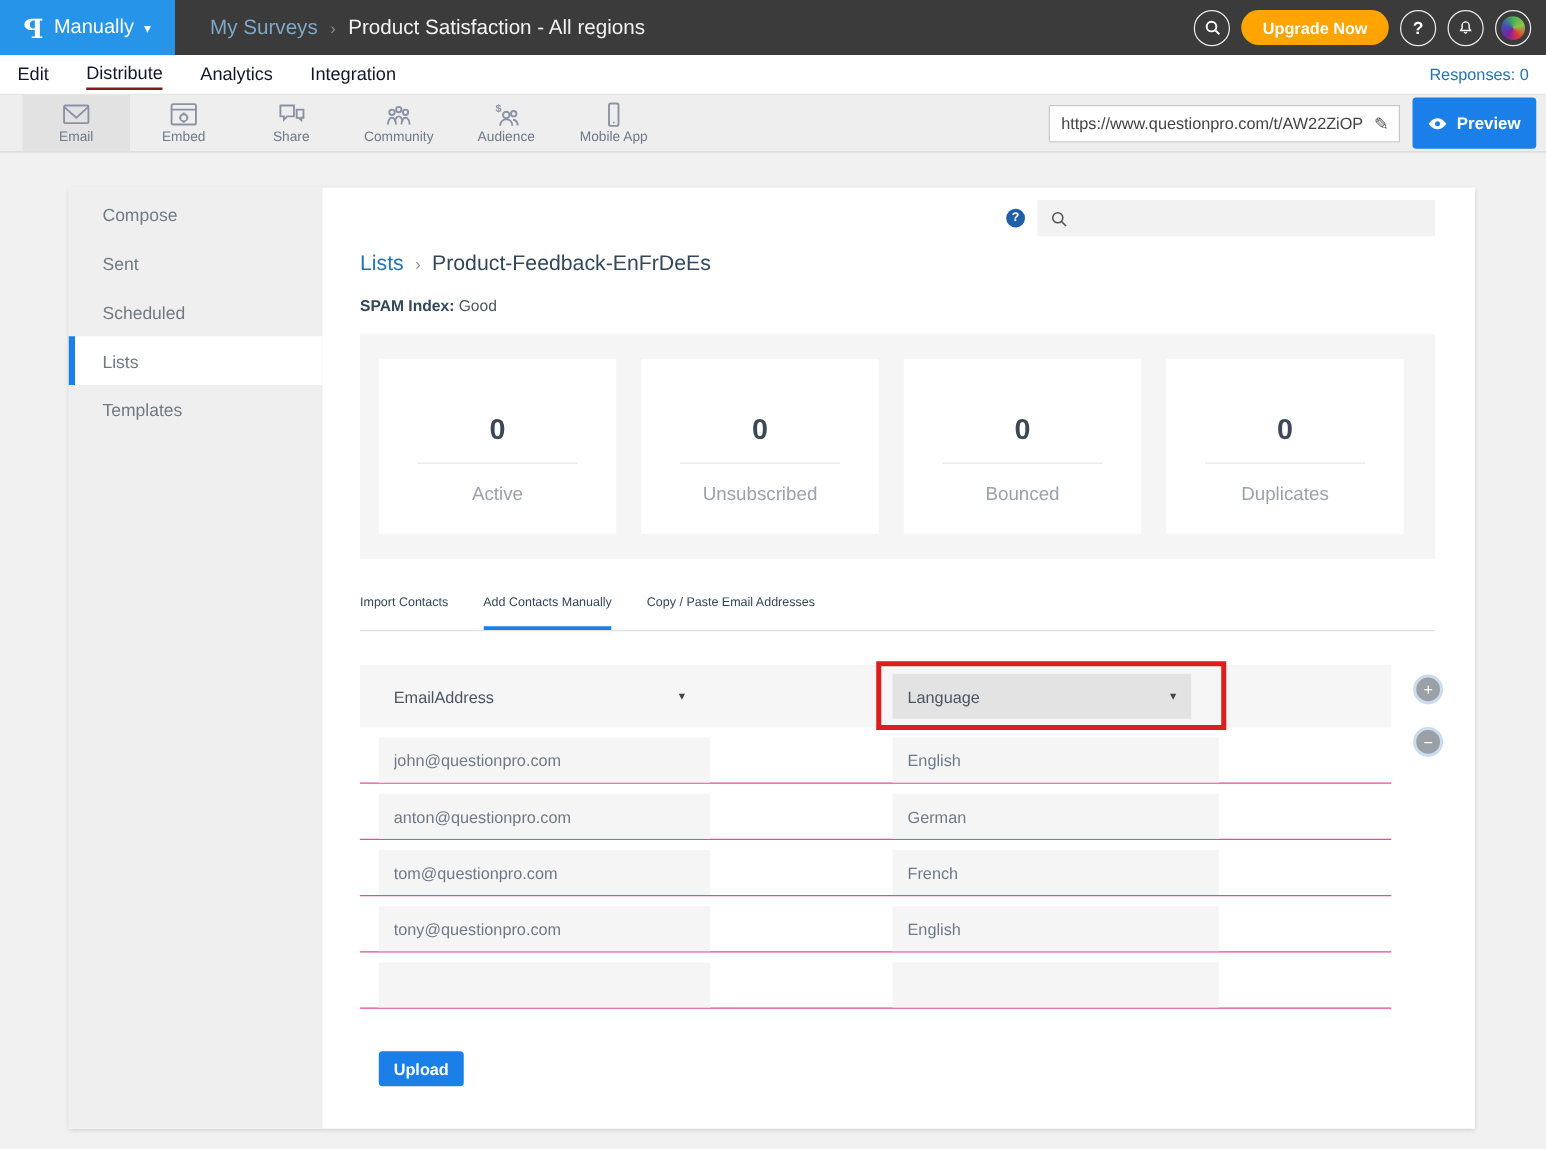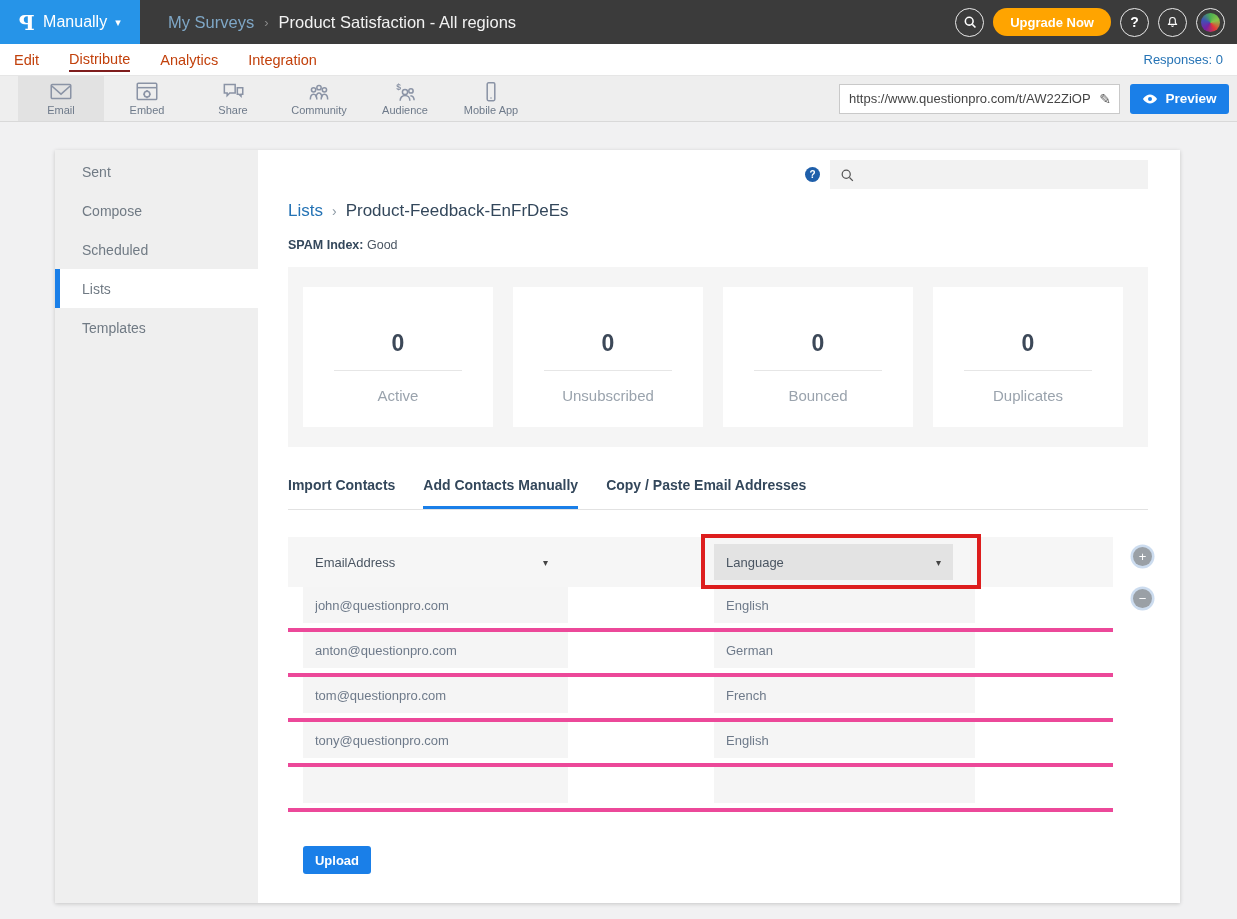--- a/index.html
+++ b/index.html
@@ -19,34 +19,34 @@
   .tb-crumb { display:flex; align-items:center; gap:10px; margin-left:28px; font-size:16.5px; }
   .tb-crumb .parent { color:#7fa7c6; cursor:pointer; }
   .tb-crumb .sep { color:#8a8a8a; font-size:13px; }
   .tb-crumb .current { color:#f2f2f2; }
   .tb-right { margin-left:auto; display:flex; align-items:center; gap:9px; padding-right:12px; }
   .tb-circle { width:29px; height:29px; border:1.6px solid #e9e9e9; border-radius:50%; display:flex; align-items:center; justify-content:center; color:#fff; cursor:pointer; background:transparent; font-size:14px; font-weight:700; }
   .upgrade-btn { height:28px; padding:0 17px; background:#ffa400; border:none; border-radius:15px; color:#fff; font-size:13px; font-weight:700; cursor:pointer; font-family:inherit; }
   .avatar-inner { width:19px; height:19px; border-radius:50%; background:conic-gradient(#4caf50,#8bc34a,#e53935,#7b1fa2,#3f51b5,#4caf50); }
   
   .subnav { height:32px; background:#fff; display:flex; align-items:center; padding:0 14px; border-bottom:1px solid #e6e6e6; }
-  .subnav .nav-item { font-size:14.5px; color:#c2410c; font-weight:500; margin-right:30px; padding:4px 0 3px; cursor:pointer; }
+  .subnav .nav-item { font-size:14.5px; color:#0f172a; font-weight:500; margin-right:30px; padding:4px 0 3px; cursor:pointer; }
   .subnav .nav-item.active { border-bottom:2px solid #7f1d1d; }
   .responses { margin-left:auto; font-size:13px; color:#2573b5; }
   
   .toolbar { height:46px; background:#eeeeee; border-bottom:1px solid #d9d9d9; display:flex; align-items:stretch; padding-left:18px; }
   .tool-item { width:86px; display:flex; flex-direction:column; align-items:center; justify-content:center; gap:1px; cursor:pointer; color:#8a93a5; }
   .tool-item.active { background:#e2e2e2; }
   .tool-item .tool-label { font-size:11px; color:#6e7a8a; }
   .tool-item svg { stroke:#8a93a5; fill:none; stroke-width:1.4; }
   .tool-right { margin-left:auto; display:flex; align-items:center; gap:10px; padding-right:8px; }
   .url-field { width:281px; height:30px; background:#fff; border:1px solid #c9c9c9; display:flex; align-items:center; }
   .url-field input { flex:1; border:none; outline:none; height:100%; padding:0 6px 0 9px; font-size:13px; color:#444; font-family:inherit; background:transparent; }
   .pencil { font-size:14px; color:#555; padding-right:8px; cursor:pointer; }
-  .preview-btn { height:30px; width:99px; background:#1a7fe8; color:#fff; border:none; border-radius:3px; font-size:13.5px; font-weight:600; display:flex; align-items:center; justify-content:center; gap:7px; cursor:pointer; font-family:inherit; }
+  .preview-btn { height:41px; width:99px; background:#1a7fe8; color:#fff; border:none; border-radius:3px; font-size:13.5px; font-weight:600; display:flex; align-items:center; justify-content:center; gap:7px; cursor:pointer; font-family:inherit; }
   
   .card { width:1125px; height:753px; margin:28px 0 0 55px; background:#fff; box-shadow:0 1px 4px rgba(0,0,0,.18); display:flex; }
   .sidebar { width:203px; background:#efefef; flex-shrink:0; padding-top:2px; }
   .side-item { height:39px; display:flex; align-items:center; padding-left:27px; font-size:14px; color:#707a84; cursor:pointer; }
   .side-item.active { background:#fff; border-left:5px solid #1a7fe8; padding-left:22px; }
   .content { flex:1; padding:10px 32px 0 30px; position:relative; }
   
   .search-row { display:flex; justify-content:flex-end; align-items:center; gap:10px; height:29px; }
   .help-dot { width:15px; height:15px; border-radius:50%; background:#1f5faa; color:#fff; font-size:10px; font-weight:700; display:flex; align-items:center; justify-content:center; cursor:pointer; }
   .search-box { width:318px; height:29px; background:#f2f2f2; display:flex; align-items:center; padding-left:10px; gap:8px; }
@@ -62,31 +62,31 @@
   .spam .lbl { color:#33475b; font-weight:700; }
   .spam .val { color:#4a5562; }
   
   .stats-panel { margin-top:15px; width:860px; background:#f5f5f5; padding:20px 15px; display:flex; gap:20px; }
   .stat-card { width:190px; height:140px; background:#fff; text-align:center; padding-top:43px; }
   .stat-value { font-size:23px; font-weight:700; color:#3c4858; }
   .stat-div { width:128px; margin:13px auto 0; border-top:1px solid #e6e6e6; }
   .stat-label { margin-top:16px; font-size:15px; color:#9aa3ad; }
   
   .tabs { margin-top:30px; width:860px; border-bottom:1px solid #e2e2e2; display:flex; gap:28px; }
-  .tab { font-size:14px; color:#33475b; font-weight:700; padding-bottom:13px; cursor:pointer; }
+  .tab { font-size:10px; color:#33475b; font-weight:400; padding-bottom:13px; cursor:pointer; }
   .tab.active { border-bottom:3px solid #1a7fe8; }
   
   .table-area { margin-top:27px; width:825px; position:relative; }
   .hdr-row { height:50px; background:#f6f6f6; display:flex; align-items:center; position:relative; }
   .hdr-select { height:36px; display:flex; align-items:center; justify-content:space-between; padding:0 12px; font-size:13px; color:#4a5562; cursor:pointer; }
   .hdr-select .caret { font-size:10px; color:#444; }
   .sel-email { margin-left:15px; width:257px; }
   .sel-lang { margin-left:154px; width:239px; background:#e3e3e3; }
   .annotation { position:absolute; left:413px; top:-3px; width:280px; height:55px; border:4px solid #dd1d1d; pointer-events:none; }
-  .t-row { height:45px; display:flex; align-items:flex-start; border-bottom:4px solid #ec4899; }
+  .t-row { height:45px; display:flex; align-items:flex-end; border-bottom:1px solid #ec4899; }
   .t-row input { height:36px; background:#f5f5f5; border:none; outline:none; font-size:13px; color:#6e7a8a; padding:0 12px; font-family:inherit; }
   .in-email { margin-left:15px; width:265px; }
   .in-lang { margin-left:146px; width:261px; }
   .pm-col { position:absolute; left:845px; top:10px; display:flex; flex-direction:column; gap:23px; }
   .pm-btn { width:19px; height:19px; border-radius:50%; background:#9aa0a6; color:#fff; border:none; font-size:13px; line-height:17px; cursor:pointer; box-shadow:0 0 0 2.5px #ccdcef; display:flex; align-items:center; justify-content:center; padding:0; font-family:inherit; }
   .upload-btn { margin:34px 0 0 15px; height:28px; width:68px; background:#1a7fe8; color:#fff; border:none; border-radius:3px; font-size:13px; font-weight:600; cursor:pointer; font-family:inherit; }
 </style>
 </head>
 <body>
 
@@ -197,22 +197,22 @@
           <path d="M1 6s2.6-4.4 7-4.4S15 6 15 6s-2.6 4.4-7 4.4S1 6 1 6z" fill="#fff" stroke="none"></path>
           <circle cx="8" cy="6" r="2" fill="#1a7fe8" stroke="none"></circle>
         </svg>
       <span>Preview</span>
     </button>
   </div>
 </div>
 
 <div class="card">
   <aside class="sidebar">
+    <div class="side-item">Compose</div>
     <div class="side-item">Sent</div>
-    <div class="side-item">Compose</div>
     <div class="side-item">Scheduled</div>
     <div class="side-item active">Lists</div>
     <div class="side-item">Templates</div>
   </aside>
 
   <section class="content">
     <div class="search-row">
       <span class="help-dot">?</span>
       <div class="search-box">
         <svg width="14" height="14" viewBox="0 0 18 18">

